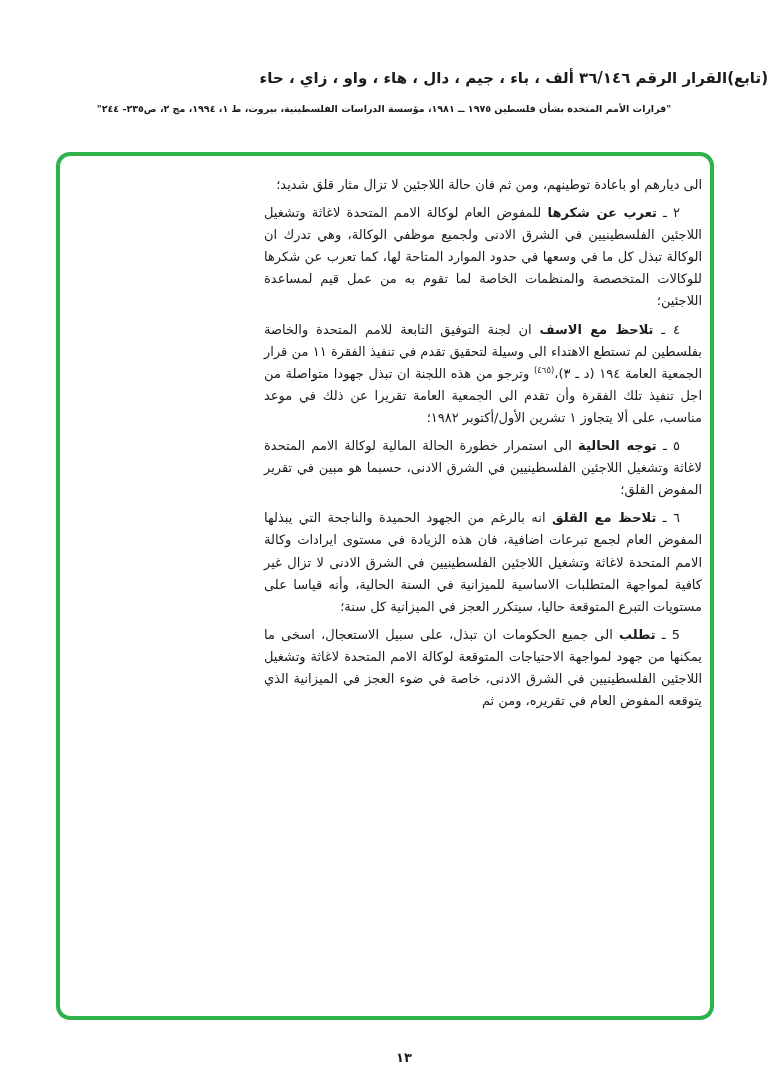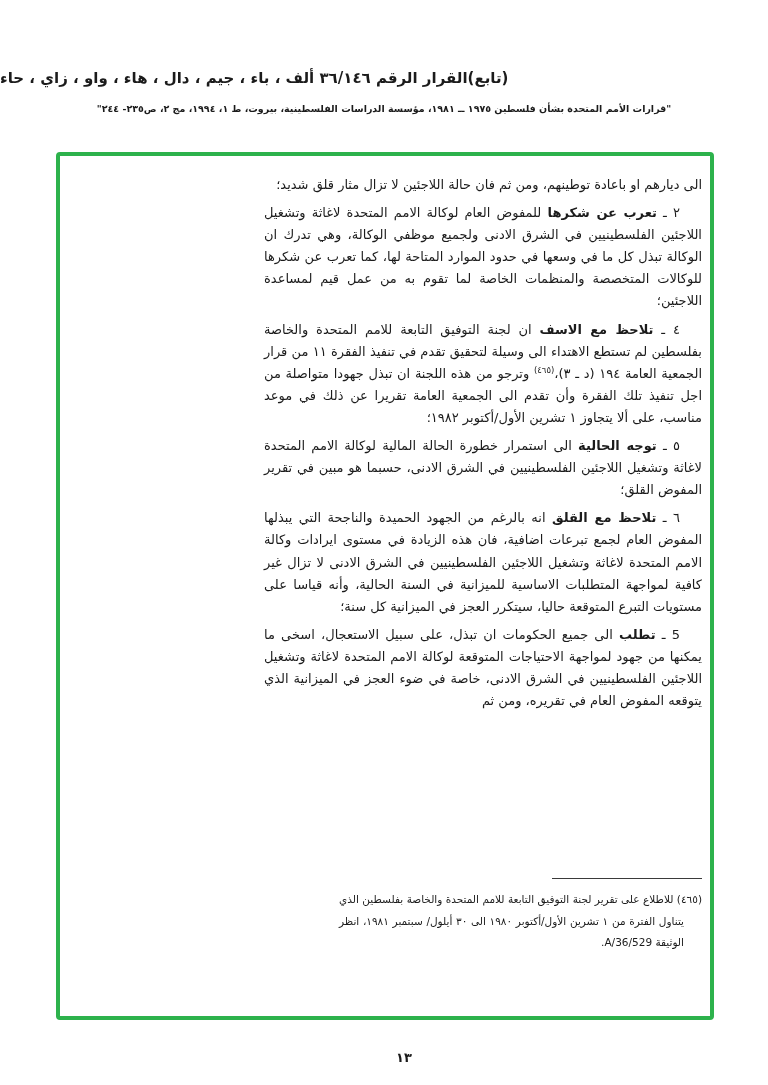--- a/index.html
+++ b/index.html
@@ -9,42 +9,43 @@
     position: relative;
     background: #ffffff;
     font-family: "DejaVu Sans", sans-serif;
     color: var(--ink, #1b1b1b);
     direction: rtl;
     overflow: hidden;
   }
   .doc-title {
     position: absolute;
     top: 69px; right: 0; left: 0;
-    text-align: left;
+    text-align: right;
     font-size: 15px;
     font-weight: 700;
     white-space: nowrap;
+    padding-left: 40px;
   }
   .doc-subtitle {
     position: absolute;
     top: 103px; right: 0; left: 0;
     text-align: center;
     font-size: 9.5px;
     font-weight: 700;
     white-space: nowrap;
   }
   .green-box {
     position: absolute;
     top: 152px;
     right: 54px;
     width: 658px;
     height: 868px;
     box-sizing: border-box;
     border: 4px solid var(--green, #2db24c);
-    border-radius: 4px;
+    border-radius: 14px;
     background: #ffffff;
   }
   .text-col {
     position: absolute;
     top: 18px;
     right: 8px;
     width: 486px;
     height: 700px;
     overflow: hidden;
     font-size: 13px;
@@ -103,22 +104,18 @@
 
     <div class="text-col">
         <p class="para"><span>الى ديارهم او باعادة توطينهم، ومن ثم فان حالة اللاجئين لا تزال مثار قلق شديد؛</span></p>
         <p class="para numbered"><span class="para-num">٢ ـ </span><span class="para-lead">تعرب عن شكرها</span><span> للمفوض العام لوكالة الامم المتحدة لاغاثة وتشغيل اللاجئين الفلسطينيين في الشرق الادنى ولجميع موظفي الوكالة، وهي تدرك ان الوكالة تبذل كل ما في وسعها في حدود الموارد المتاحة لها، كما تعرب عن شكرها للوكالات المتخصصة والمنظمات الخاصة لما تقوم به من عمل قيم لمساعدة اللاجئين؛</span></p>
         <p class="para numbered"><span class="para-num">٤ ـ </span><span class="para-lead">تلاحظ مع الاسف</span><span> ان لجنة التوفيق التابعة للامم المتحدة والخاصة بفلسطين لم تستطع الاهتداء الى وسيلة لتحقيق تقدم في تنفيذ الفقرة ١١ من قرار الجمعية العامة ١٩٤ (د ـ ٣)،</span><sup class="fn-ref">(٤٦٥)</sup><span> وترجو من هذه اللجنة ان تبذل جهودا متواصلة من اجل تنفيذ تلك الفقرة وأن تقدم الى الجمعية العامة تقريرا عن ذلك في موعد مناسب، على ألا يتجاوز ١ تشرين الأول/أكتوبر ١٩٨٢؛</span></p>
         <p class="para numbered"><span class="para-num">٥ ـ </span><span class="para-lead">توجه الحالية</span><span> الى استمرار خطورة الحالة المالية لوكالة الامم المتحدة لاغاثة وتشغيل اللاجئين الفلسطينيين في الشرق الادنى، حسبما هو مبين في تقرير المفوض القلق؛</span></p>
         <p class="para numbered"><span class="para-num">٦ ـ </span><span class="para-lead">تلاحظ مع القلق</span><span> انه بالرغم من الجهود الحميدة والناجحة التي يبذلها المفوض العام لجمع تبرعات اضافية، فان هذه الزيادة في مستوى ايرادات وكالة الامم المتحدة لاغاثة وتشغيل اللاجئين الفلسطينيين في الشرق الادنى لا تزال غير كافية لمواجهة المتطلبات الاساسية للميزانية في السنة الحالية، وأنه قياسا على مستويات التبرع المتوقعة حاليا، سيتكرر العجز في الميزانية كل سنة؛</span></p>
         <p class="para numbered"><span class="para-num">5 ـ </span><span class="para-lead">تطلب</span><span> الى جميع الحكومات ان تبذل، على سبيل الاستعجال، اسخى ما يمكنها من جهود لمواجهة الاحتياجات المتوقعة لوكالة الامم المتحدة لاغاثة وتشغيل اللاجئين الفلسطينيين في الشرق الادنى، خاصة في ضوء العجز في الميزانية الذي يتوقعه المفوض العام في تقريره، ومن ثم</span></p>
       </div>
 
-    <div class="footnote-block">
-      <hr class="footnote-sep">
-      <p class="footnote"><span>(٤٦٥)</span><span> للاطلاع على تقرير لجنة التوفيق التابعة للامم المتحدة والخاصة بفلسطين الذي يتناول الفترة من ١ تشرين الأول/أكتوبر ١٩٨٠ الى ٣٠ أيلول/ سبتمبر ١٩٨١، انظر الوثيقة A/36/529.</span></p>
-    </div>
 
   </div>
 
   <div class="page-number">١٣</div>
 
 </div>
 
 </body></html>

